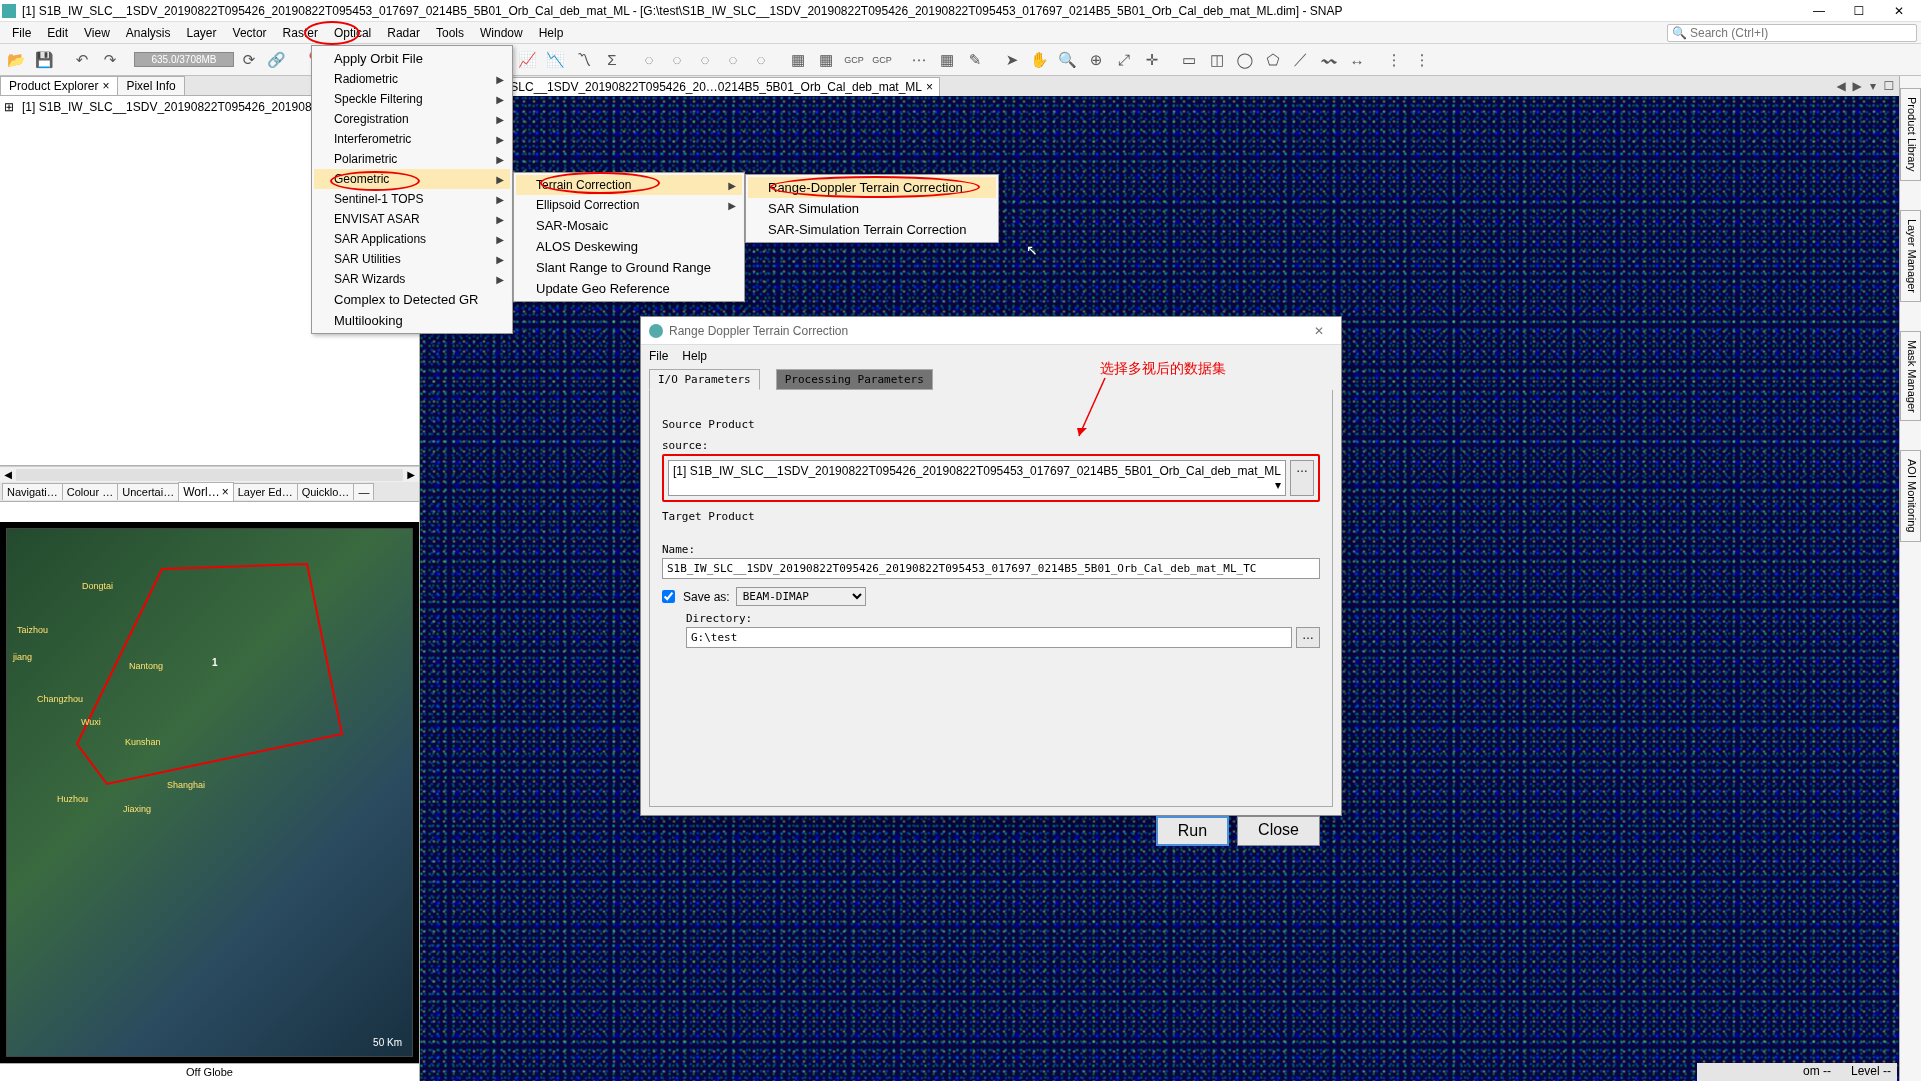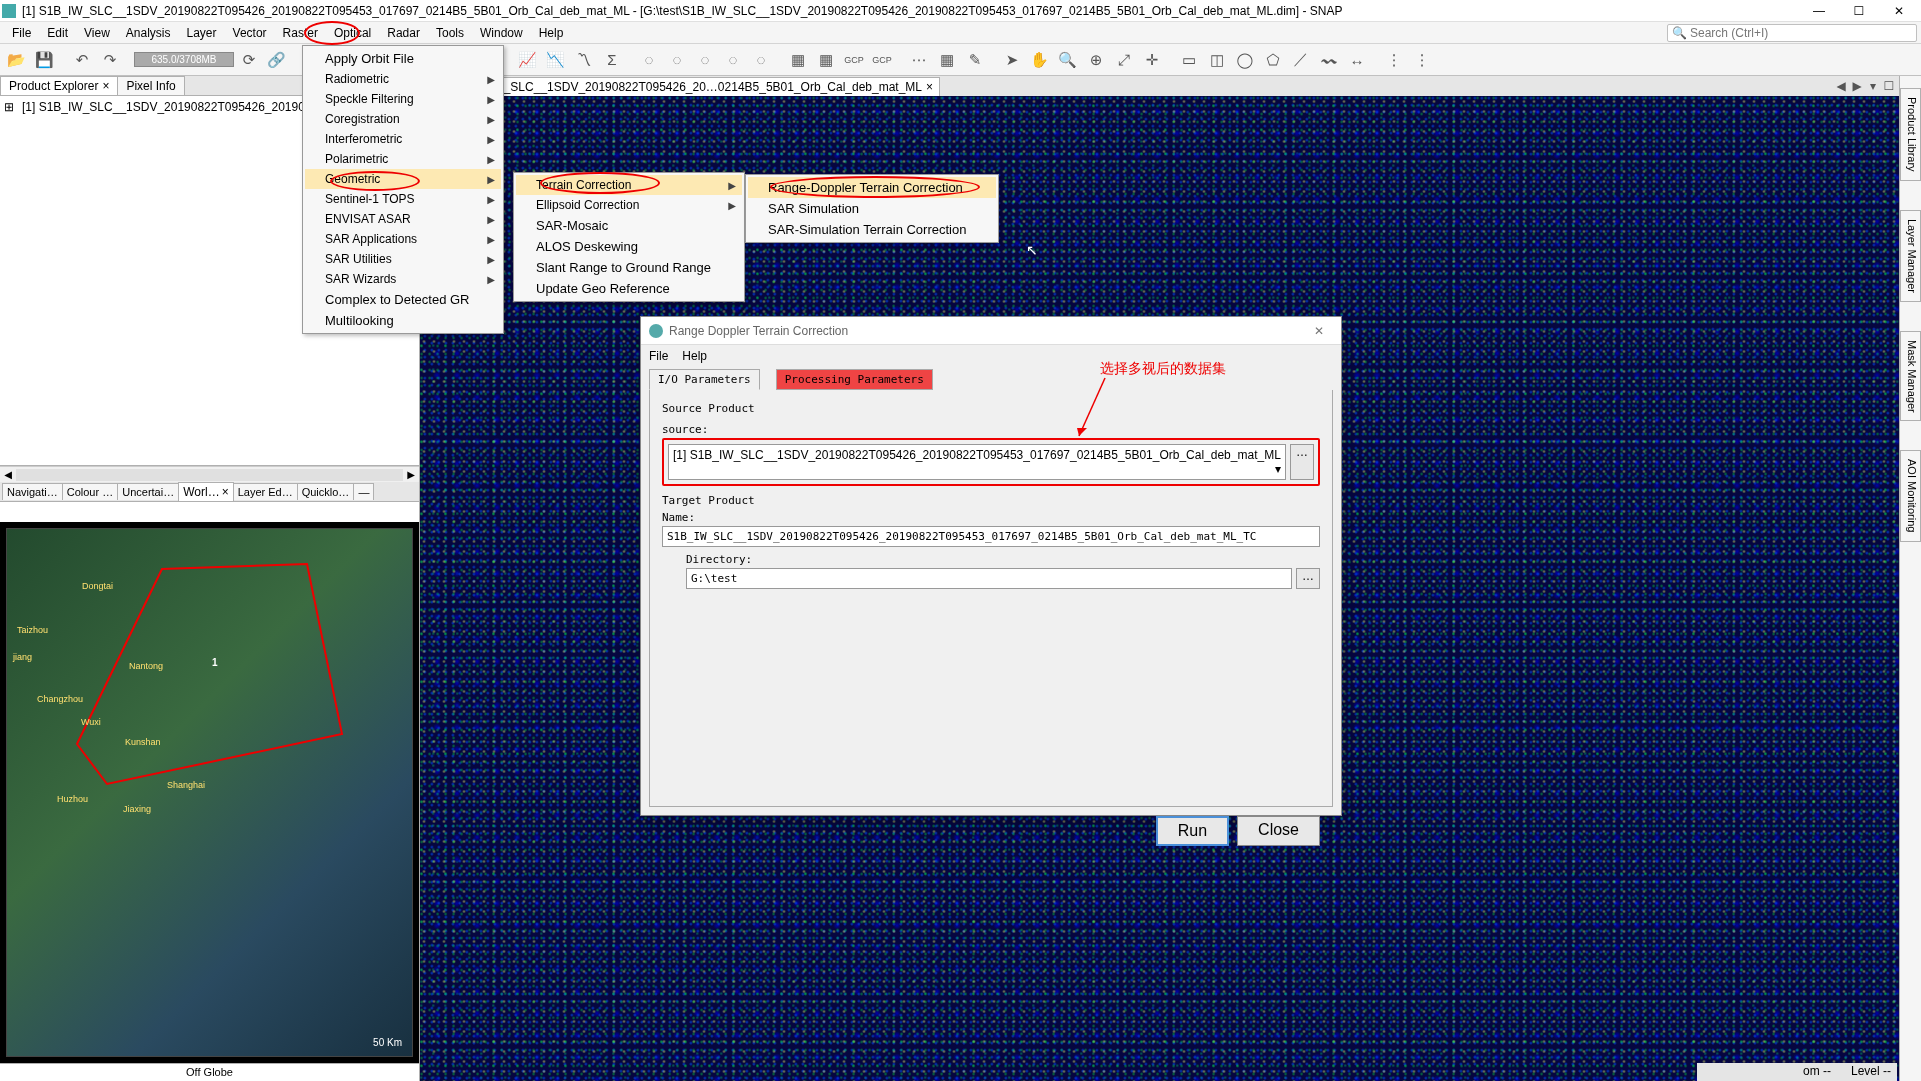--- a/index.html
+++ b/index.html
@@ -75,35 +75,35 @@
    radial-gradient(circle at 10% 80%, rgba(0,255,120,0.35) 0, transparent 2px),
    #060640;
    background-size: 8px 8px, 10px 10px, 7px 7px, 20px 22px, 12px 12px, auto;
 }
 
 
 .menu { position: absolute; background: #f7f7f7; border: 1px solid #999; box-shadow: 2px 2px 4px rgba(0,0,0,0.25); min-width: 200px; z-index: 100; padding:2px;}
 .menu .row { padding: 3px 26px 3px 20px; display: flex; align-items: center; position: relative; font-size:13px;}
 .menu .row.hl { background: #fde9b3; }
 .menu .row .arrow { position: absolute; right: 6px; font-size: 10px; color:#444;}
-.menu1 { left: 302px; top: 45px; width: 202px; }
+.menu1 { left: 311px; top: 45px; width: 202px; }
 .menu2 { left: 513px; top: 172px; width: 232px; }
 .menu3 { left: 745px; top: 174px; width: 254px; }
 
 
 .dialog { position: absolute; left: 640px; top: 316px; width: 702px; height: 500px; background: #f0f0f0; border: 1px solid #888; box-shadow: 0 4px 16px rgba(0,0,0,0.3); z-index: 200; display: flex; flex-direction: column; font-size:12px;}
 .dlg-title { height: 28px; display: flex; align-items: center; padding: 0 8px; background: #fff; border-bottom: 1px solid #ddd; }
 .dlg-ic { width: 14px; height: 14px; background: #5aa; border-radius: 50%; margin-right: 6px; }
 .dlg-x { width: 28px; text-align: center; color: #777; }
 .dlg-menu { padding: 4px 8px; display: flex; gap: 14px;}
 .dlg-tabs { display: flex; gap: 16px; margin: 2px 8px 0; }
-.dlg-tab { padding: 3px 8px; border: 1px solid #aaa; background: #ef4444; font-family: monospace; font-size:11px;}
+.dlg-tab { padding: 3px 8px; border: 1px solid #aaa; background: #737373; font-family: monospace; font-size:11px;}
 .dlg-tab.active { background: #f0f0f0; border-bottom-color: #f0f0f0; }
 .dlg-body { flex:1; margin: 0 8px 8px; border: 1px solid #aaa; border-top:none; background: #f0f0f0; padding: 8px 12px; position:relative;}
-.fld-lbl { font-family: monospace; font-size:11px; color:#000; margin-top:4px;}
+.fld-lbl { font-family: monospace; font-size:11px; color:#000; margin-top:20px;}
 .src-row { display: flex; gap: 4px; border:2px solid #e00; padding:4px; margin-top:2px; border-radius:2px;}
 .src-row select, .src-row .combo { flex: 1; border: 1px solid #999; padding: 3px 4px; background: #fff; font-family:monospace; font-size:11px;}
 .dots { width: 24px; border: 1px solid #999; background: #e8e8e8; text-align: center; }
 .tgt-row { display: flex; gap:4px; margin-top:2px; }
 .tgt-row input[type=text]{ flex:1; border:1px solid #999; padding:3px 4px; font-family:monospace; font-size:11px;}
 .chk { display:flex; align-items:center; gap:6px; margin-top:8px; font-family:monospace; font-size:11px;}
 .chk input{ margin-right:2px;}
 .chk select{ width:130px; border:1px solid #999; padding:1px 2px; font-family:monospace; font-size:11px;}
 .dlg-btns { position:absolute; right:12px; bottom:-40px; display:flex; gap:8px;}
 .dlg-btn { padding: 4px 20px; border: 1px solid #888; background: #e8e8e8; font-size:16px;}
@@ -394,20 +394,25 @@
         <span style="float:right;">▾</span>
       </div>
       <div class="dots">…</div>
     </div>
 
     <div class="fld-lbl" style="margin-top:8px;">Target Product</div>
     <div class="fld-lbl">Name:</div>
     <div class="tgt-row">
       <input type="text" value="S1B_IW_SLC__1SDV_20190822T095426_20190822T095453_017697_0214B5_5B01_Orb_Cal_deb_mat_ML_TC" style="">
     </div>
+    <div class="chk">
+      <input type="checkbox" checked="" style="">
+      <span>Save as:</span>
+      <select><option>BEAM-DIMAP</option></select>
+    </div>
     <div class="fld-lbl" style="margin-left:24px; margin-top:6px;">Directory:</div>
     <div class="tgt-row" style="margin-left:24px;">
       <input type="text" value="G:\test" style="">
       <div class="dots">…</div>
     </div>
 
     <div class="dlg-btns">
       <div class="dlg-btn" style="border:2px solid #4a90d9;">Run</div>
       <div class="dlg-btn">Close</div>
     </div>

